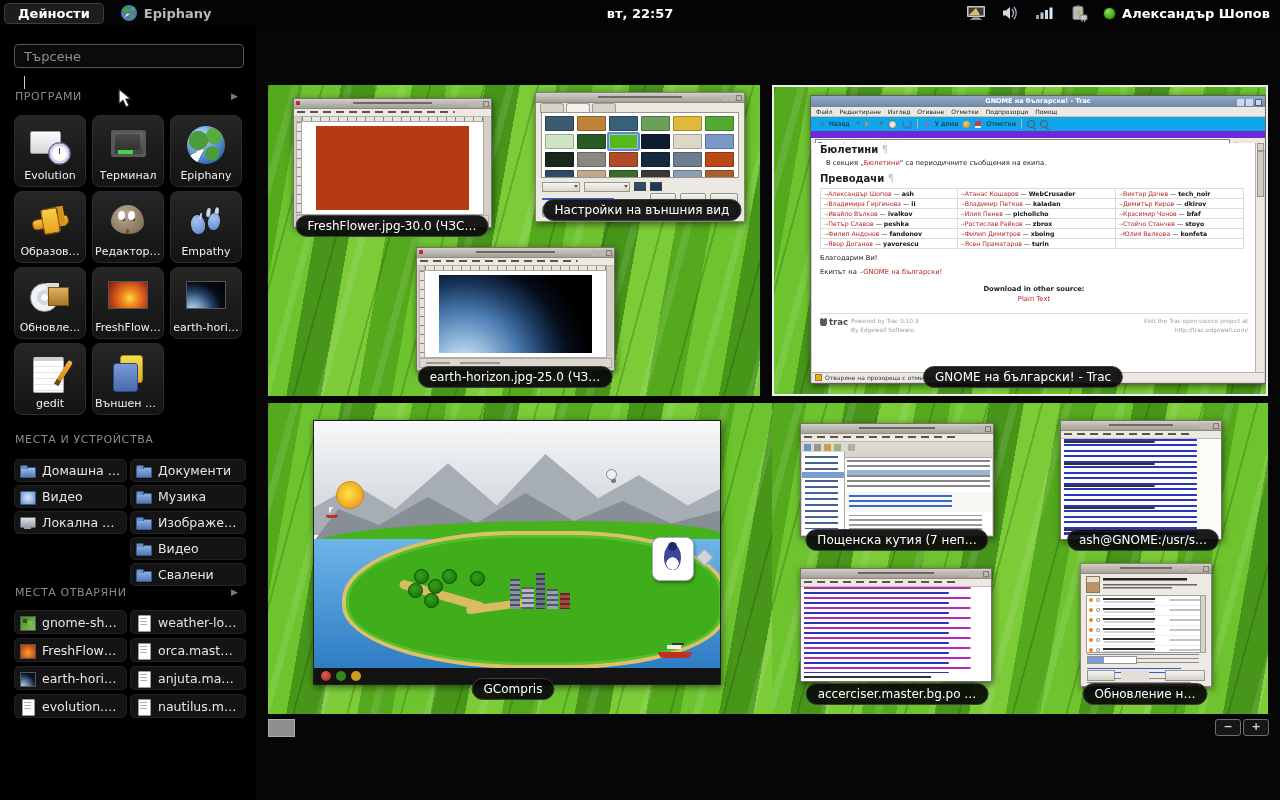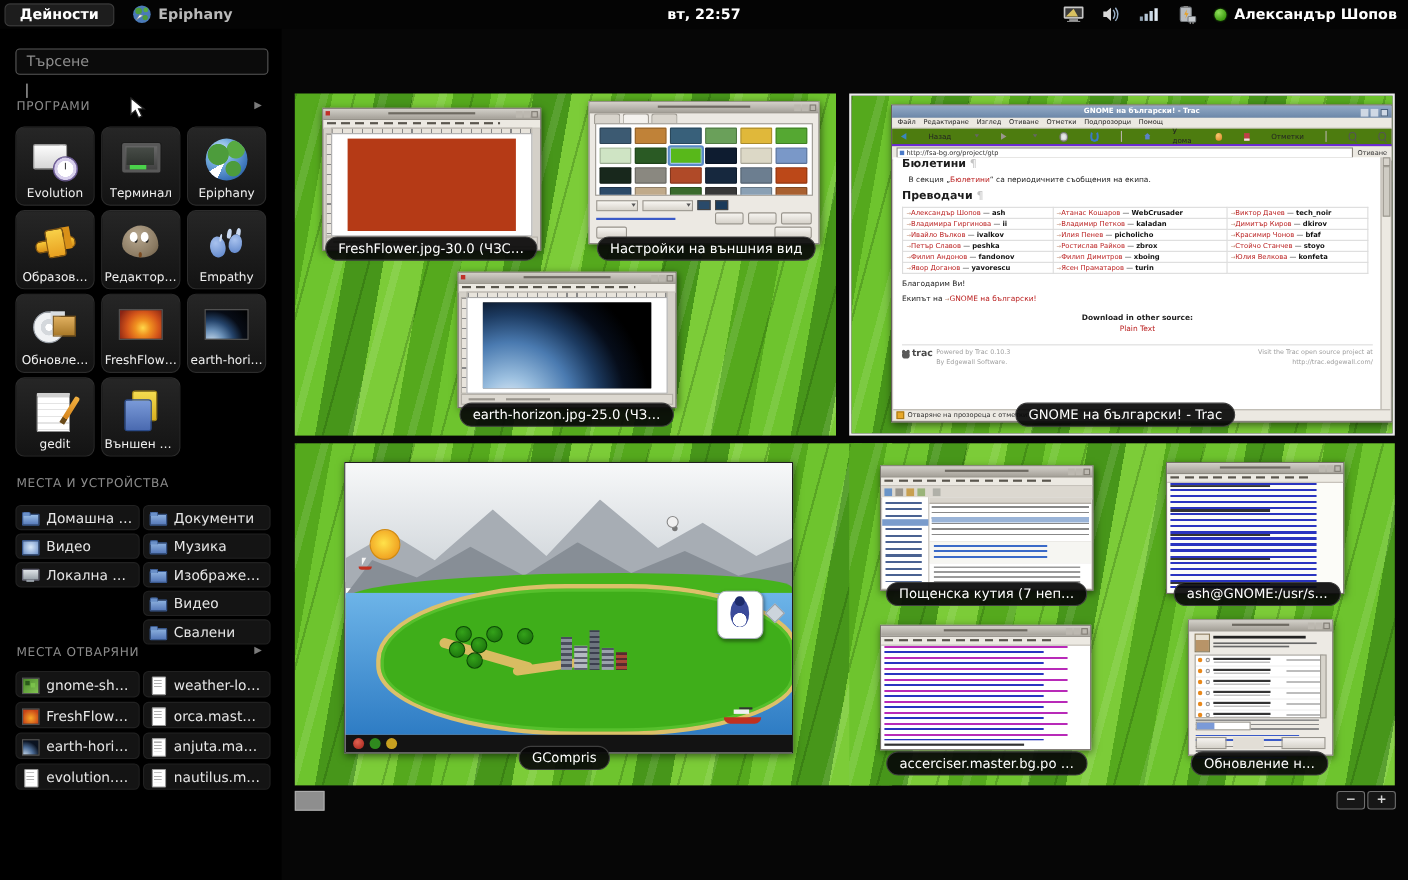--- a/index.html
+++ b/index.html
@@ -158,22 +158,22 @@
   .bluelink{height:2px;background:#3a5ac8;}
   .btn{background:linear-gradient(#f6f4f0,#d6d2ca);border:1px solid #98948c;border-radius:2px;height:9px;}
   
   .tracwin{background:#d6d2ca;border:1px solid #64605a;font-family:"DejaVu Sans",sans-serif;}
   .trac-titlebar{height:11px;background:linear-gradient(#93aac6,#6c87a8);color:#fff;font-size:6.5px;
      font-weight:bold;text-align:center;line-height:11px;position:relative;}
   .trac-titlebar::after{content:"";position:absolute;right:3px;top:3px;width:5px;height:5px;background:#cfd8e4;
      border:1px solid #49607c;box-shadow:-9px 0 0 #cfd8e4,-18px 0 0 #cfd8e4;}
   .trac-menubar{height:9px;background:#ece9e2;border-bottom:1px solid #c6c2ba;display:flex;align-items:center;
      gap:7px;padding:0 5px;font-size:6px;color:#1c1c1c;}
-  .trac-toolbar{height:14px;background:#4d7c0f;border-bottom:2px solid #6d28d9;display:flex;align-items:center;
-     gap:20px;padding:0 5px;font-size:6.5px;color:#222;}
+  .trac-toolbar{height:14px;background:#0ea5e9;border-bottom:7px solid #6d28d9;display:flex;align-items:center;
+     gap:5px;padding:0 5px;font-size:6.5px;color:#222;}
   .tsep{width:1px;height:10px;background:#b6b2aa;}
   .arr-l{width:0;height:0;border:3px solid transparent;border-right:5px solid #3a86c0;}
   .arr-r{width:0;height:0;border:3px solid transparent;border-left:5px solid #9a968e;}
   .carat{width:0;height:0;border:2px solid transparent;border-top:3px solid #666;margin-left:1px;}
   .dot-stop{width:7px;height:7px;border-radius:50%;background:radial-gradient(#e8e8e8 30%,#a8a8a8);border:1px solid #777;}
   .dot-reload{width:6px;height:6px;border-radius:50%;border:2px solid #3a7ac8;border-top-color:transparent;}
   .ic-home-s{width:7px;height:6px;background:#5a82c8;clip-path:polygon(50% 0,100% 45%,85% 45%,85% 100%,15% 100%,15% 45%,0 45%);}
   .ic-globe-s{width:7px;height:7px;border-radius:50%;background:radial-gradient(circle at 35% 30%,#f8c870,#d88020);}
   .ic-bm-s{width:6px;height:7px;background:#c04048;box-shadow:inset 0 -2px 0 #ece9e2;}
   .ic-mag{width:6px;height:6px;border:1px solid #555;border-radius:50%;position:relative;}
@@ -597,21 +597,21 @@
         </div>
       <div class="smenu"></div>
       <div class="ruler-t"></div>
         <div class="ruler-l"></div>
       <div class="gimpcanvas">
           <div class="earthimg"></div>
         </div>
       <div class="gstatus"></div>
     </div>
     <div class="cap" style="left:124px;top:130px;">FreshFlower.jpg-30.0 (ЧЗС…</div>
-    <div class="cap" style="left:374px;top:130px;">Настройки на външния вид</div>
+    <div class="cap" style="left:374px;top:114px;">Настройки на външния вид</div>
     <div class="cap" style="left:247px;top:281px;">earth-horizon.jpg-25.0 (ЧЗ…</div>
   </div>
 
   <div class="ws active" style="left:772px;top:85px;width:496px;height:311px;">
     <div class="win tracwin" style="left:36px;top:8px;width:454px;height:287px;">
       <div class="trac-titlebar">GNOME на български! - Trac</div>
       <div class="trac-menubar">
 
       <span>Файл</span>
           <span>Редактиране</span>

